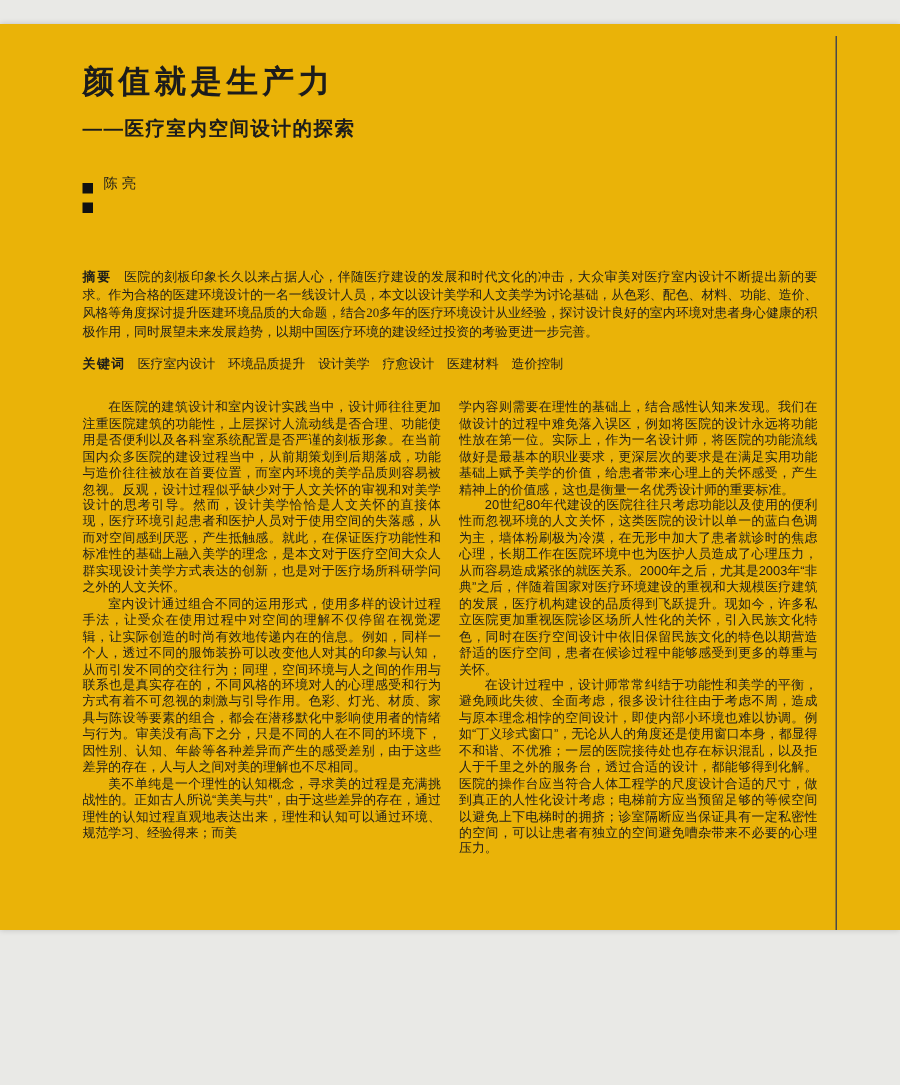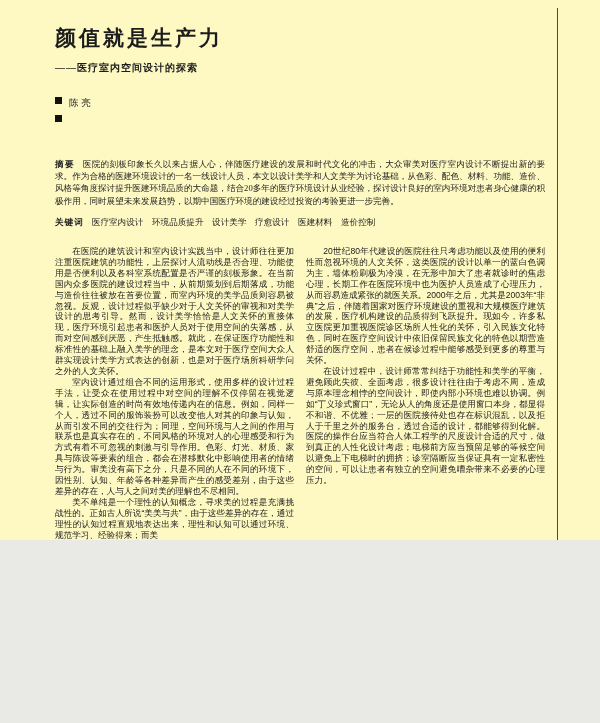--- a/index.html
+++ b/index.html
@@ -1,43 +1,43 @@
 <!DOCTYPE html>
 <html><head>
 <meta charset="utf-8">
 <style>
   html,body { margin:0; padding:0; background:#e9e9e6; }
   .page {
     position:relative;
-    width:600px; height:540px;
-    margin:0 auto;
-    background:#fef9c3;
+    width:600px; height:604px;
+    margin:16px auto;
+    background:#eab308;
     overflow:hidden;
     font-family:"Liberation Sans","DejaVu Sans",sans-serif;
     color:#1c1c1c;
     box-shadow:0 0 4px rgba(0,0,0,.18);
   }
   .page-rule {
     position:absolute; right:42px; top:8px; bottom:0;
     width:1px; background:#4a4a4a;
   }
   .content { position:absolute; left:55px; right:55px; top:0; }
 
   h1.title {
     margin:24px 0 0 0;
     font-size:21px; font-weight:bold; letter-spacing:3px;
   }
   h2.subtitle {
     margin:9px 0 0 0;
-    font-size:10px; font-weight:bold; letter-spacing:1px;font-family:Liberation Serif, serif;
+    font-size:13px; font-weight:bold; letter-spacing:1px;
   }
 
   .authors { margin-top:22px; }
   .author-line {
-    display:flex; align-items:flex-start; gap:7px;
+    display:flex; align-items:flex-end; gap:7px;
     font-size:9.5px; line-height:12px; margin-bottom:6px;
   }
   .sq { width:7px; height:7px; background:#111; flex:0 0 auto; }
 
   .abstract {
     margin-top:36px;
     font-size:8.6px; line-height:12.2px;
     text-align:justify;
     font-family:Liberation Serif, serif;
   }
@@ -91,19 +91,20 @@
       </p>
     </section>
 
     <section class="columns">
       <div class="col">
         <p>在医院的建筑设计和室内设计实践当中，设计师往往更加注重医院建筑的功能性，上层探讨人流动线是否合理、功能使用是否便利以及各科室系统配置是否严谨的刻板形象。在当前国内众多医院的建设过程当中，从前期策划到后期落成，功能与造价往往被放在首要位置，而室内环境的美学品质则容易被忽视。反观，设计过程似乎缺少对于人文关怀的审视和对美学设计的思考引导。然而，设计美学恰恰是人文关怀的直接体现，医疗环境引起患者和医护人员对于使用空间的失落感，从而对空间感到厌恶，产生抵触感。就此，在保证医疗功能性和标准性的基础上融入美学的理念，是本文对于医疗空间大众人群实现设计美学方式表达的创新，也是对于医疗场所科研学问之外的人文关怀。</p>
         <p>室内设计通过组合不同的运用形式，使用多样的设计过程手法，让受众在使用过程中对空间的理解不仅停留在视觉逻辑，让实际创造的时尚有效地传递内在的信息。例如，同样一个人，透过不同的服饰装扮可以改变他人对其的印象与认知，从而引发不同的交往行为；同理，空间环境与人之间的作用与联系也是真实存在的，不同风格的环境对人的心理感受和行为方式有着不可忽视的刺激与引导作用。色彩、灯光、材质、家具与陈设等要素的组合，都会在潜移默化中影响使用者的情绪与行为。审美没有高下之分，只是不同的人在不同的环境下，因性别、认知、年龄等各种差异而产生的感受差别，由于这些差异的存在，人与人之间对美的理解也不尽相同。</p>
         <p>美不单纯是一个理性的认知概念，寻求美的过程是充满挑战性的。正如古人所说“美美与共”，由于这些差异的存在，通过理性的认知过程直观地表达出来，理性和认知可以通过环境、规范学习、经验得来；而美</p>
       </div>
       <div class="col">
+        <p class="cont">学内容则需要在理性的基础上，结合感性认知来发现。我们在做设计的过程中难免落入误区，例如将医院的设计永远将功能性放在第一位。实际上，作为一名设计师，将医院的功能流线做好是最基本的职业要求，更深层次的要求是在满足实用功能基础上赋予美学的价值，给患者带来心理上的关怀感受，产生精神上的价值感，这也是衡量一名优秀设计师的重要标准。</p>
         <p>20世纪80年代建设的医院往往只考虑功能以及使用的便利性而忽视环境的人文关怀，这类医院的设计以单一的蓝白色调为主，墙体粉刷极为冷漠，在无形中加大了患者就诊时的焦虑心理，长期工作在医院环境中也为医护人员造成了心理压力，从而容易造成紧张的就医关系。2000年之后，尤其是2003年“非典”之后，伴随着国家对医疗环境建设的重视和大规模医疗建筑的发展，医疗机构建设的品质得到飞跃提升。现如今，许多私立医院更加重视医院诊区场所人性化的关怀，引入民族文化特色，同时在医疗空间设计中依旧保留民族文化的特色以期营造舒适的医疗空间，患者在候诊过程中能够感受到更多的尊重与关怀。</p>
         <p>在设计过程中，设计师常常纠结于功能性和美学的平衡，避免顾此失彼、全面考虑，很多设计往往由于考虑不周，造成与原本理念相悖的空间设计，即使内部小环境也难以协调。例如“丁义珍式窗口”，无论从人的角度还是使用窗口本身，都显得不和谐、不优雅；一层的医院接待处也存在标识混乱，以及拒人于千里之外的服务台，透过合适的设计，都能够得到化解。医院的操作台应当符合人体工程学的尺度设计合适的尺寸，做到真正的人性化设计考虑；电梯前方应当预留足够的等候空间以避免上下电梯时的拥挤；诊室隔断应当保证具有一定私密性的空间，可以让患者有独立的空间避免嘈杂带来不必要的心理压力。</p>
       </div>
     </section>
 
   </div>
 </div>
 
 </body></html>

